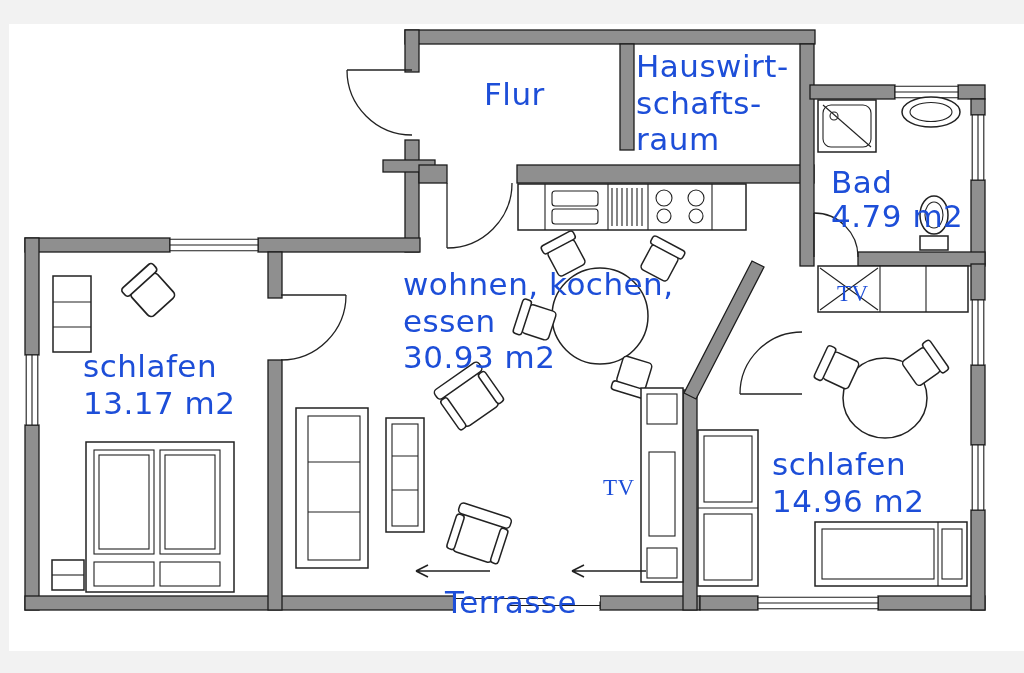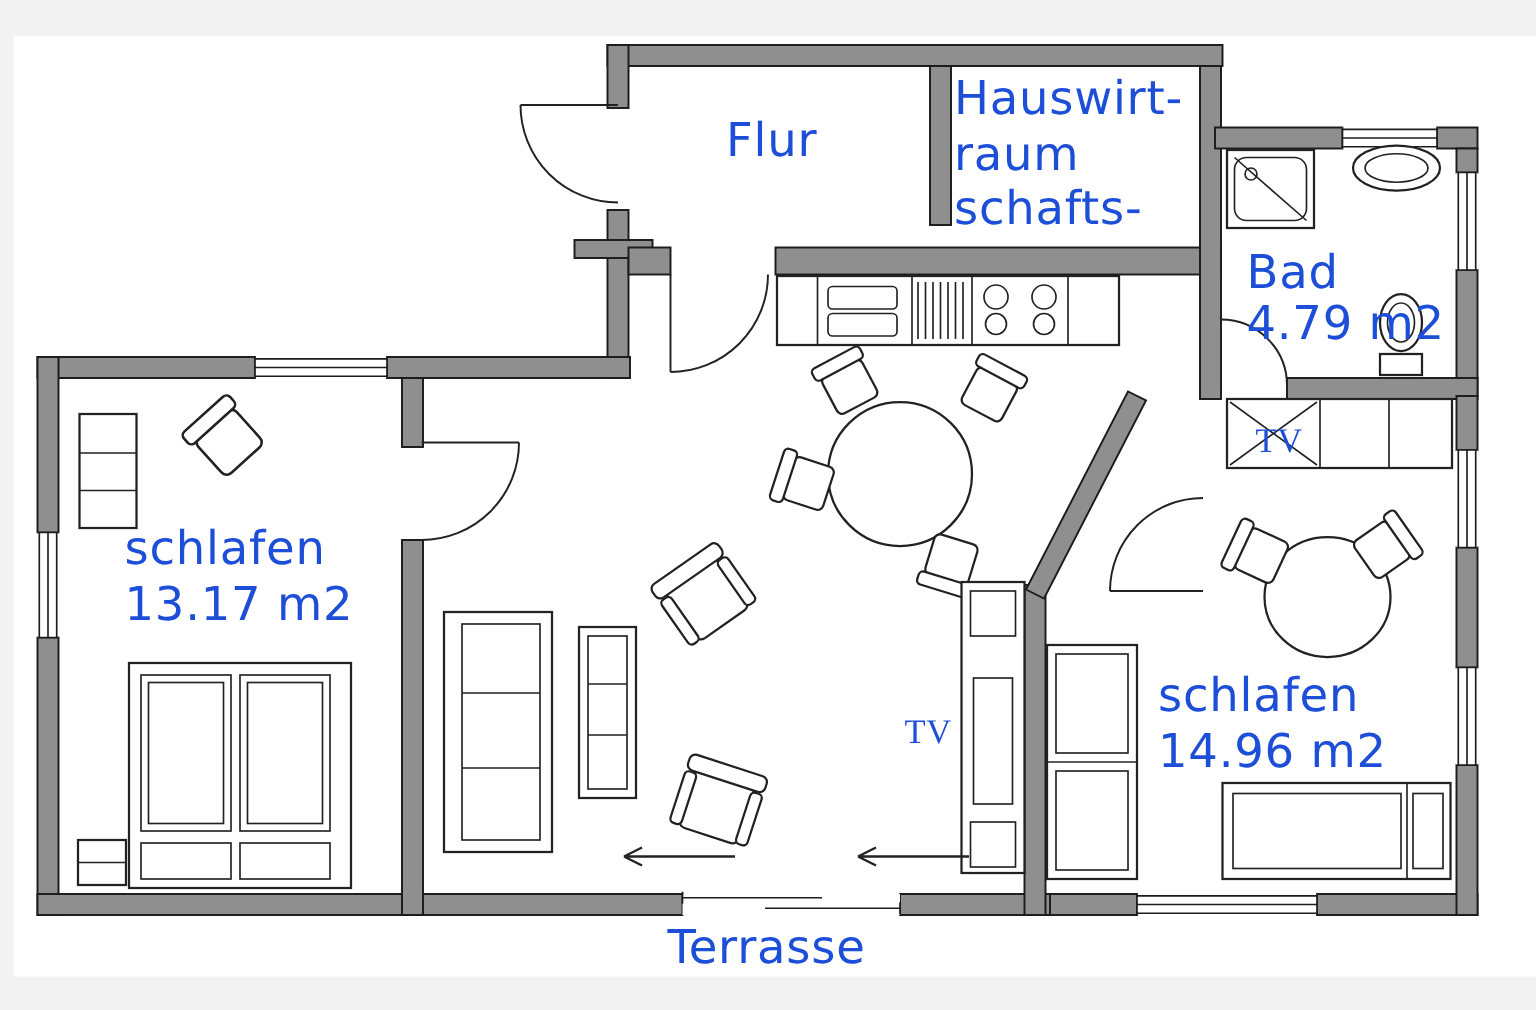--- a/index.html
+++ b/index.html
@@ -250,39 +250,44 @@
     <g>
       <path class="arrow" d="M490 571 L416 571 M416 571 L428 565 M416 571 L428 577"></path>
       <path class="arrow" d="M646 571 L572 571 M572 571 L584 565 M572 571 L584 577"></path>
     </g>
   </svg>
 
   <div class="lbl" style="left:484px;top:76px;">Flur</div>
 
   <div class="lbl" style="left:636px;top:48px;">
     <div>Hauswirt-</div>
+    <div>schafts-</div>
     <div>raum</div>
-    <div>schafts-</div>
   </div>
 
   <div class="lbl" style="left:831px;top:165px;line-height:1.1;">
     <div>Bad</div>
     <div>4.79 m2</div>
   </div>
 
   <div class="lbl" style="left:83px;top:348px;">
     <div>schlafen</div>
     <div>13.17 m2</div>
   </div>
 
+  <div class="lbl" style="left:403px;top:266px;">
+    <div>wohnen, kochen,</div>
+    <div>essen</div>
+    <div>30.93 m2</div>
+  </div>
 
   <div class="lbl" style="left:772px;top:446px;">
     <div>schlafen</div>
     <div>14.96 m2</div>
   </div>
 
-  <div class="lbl" style="left:445px;top:614px;">Terrasse</div>
+  <div class="lbl" style="left:445px;top:584px;">Terrasse</div>
 
   <div class="lbl small" style="left:603px;top:474px;">TV</div>
 
   <div class="lbl small" style="left:837px;top:280px;">TV</div>
 
 </div>
 
 </body></html>

